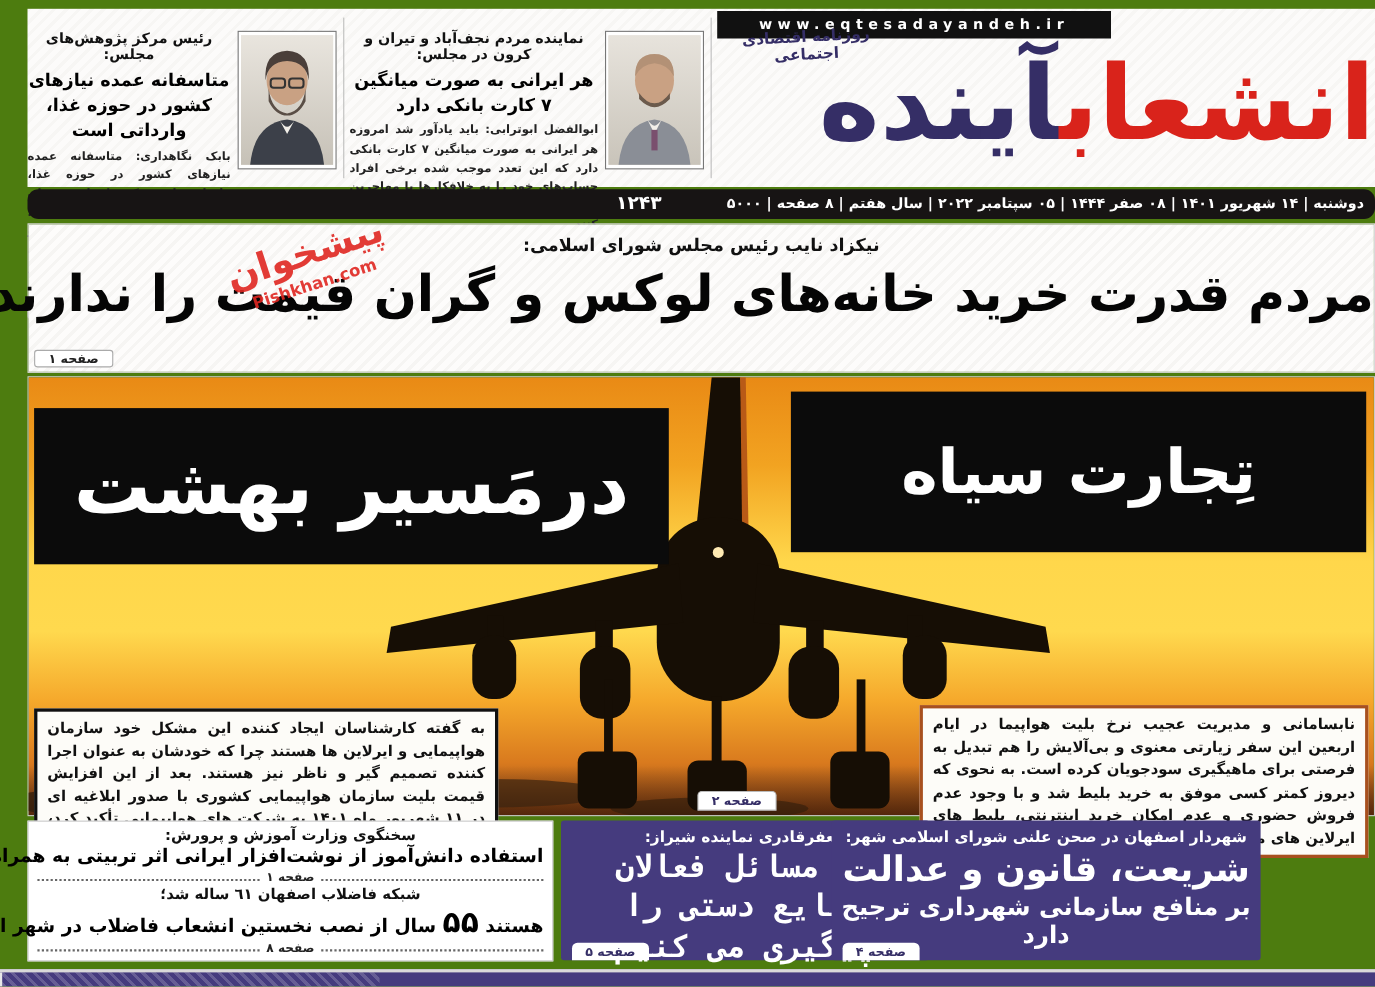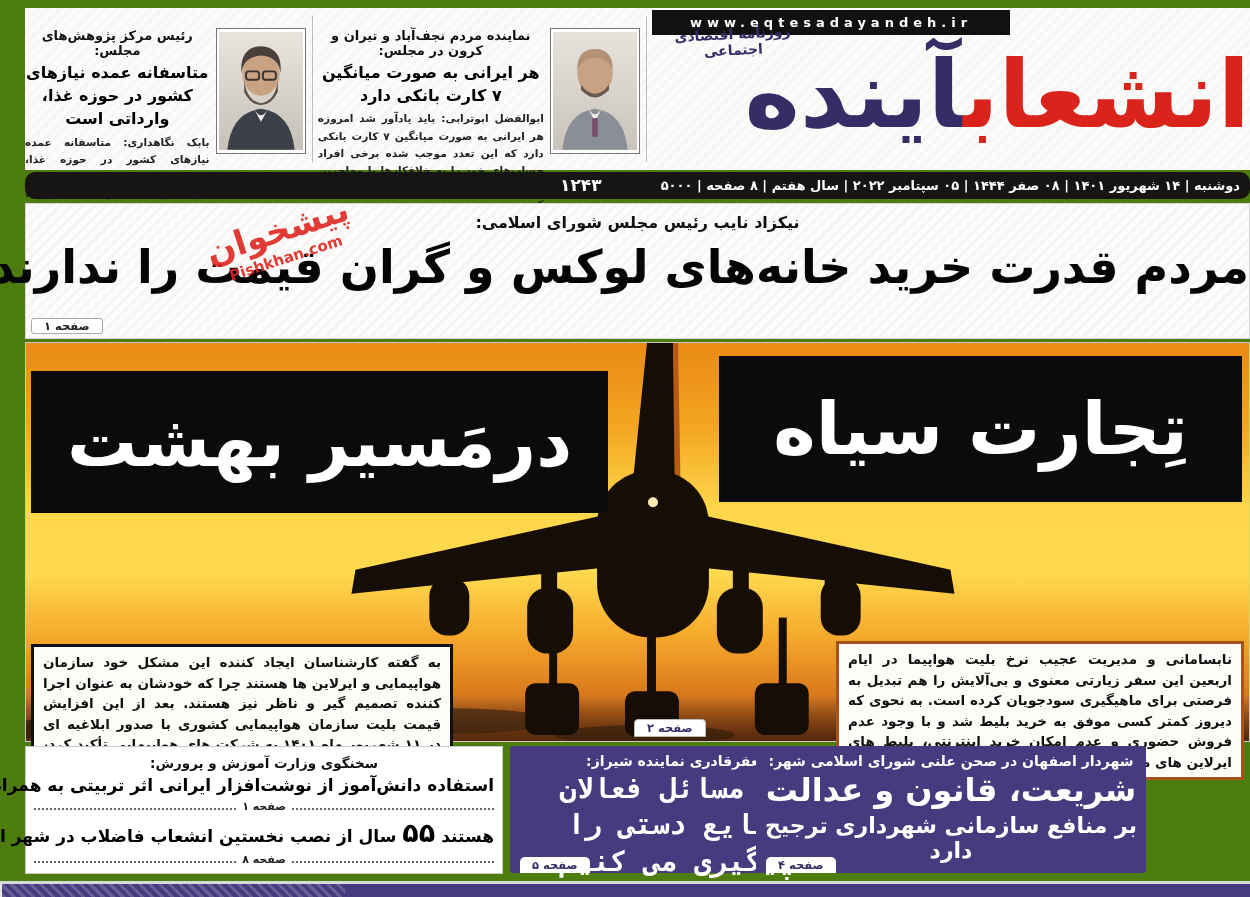--- a/index.html
+++ b/index.html
@@ -54,21 +54,21 @@
   .watermark { position:absolute; top:6px; left:180px; transform:rotate(-18deg); color:#e02721;
     text-align:center; opacity:0.9; }
   .wm-fa { font-size:34px; font-weight:900; }
   .wm-en { font-size:15px; font-weight:bold; direction:ltr; }
 
   
   .hero { position:absolute; top:342px; left:25px; width:1225px; height:400px; border:1px solid #c9c9c9; }
   .hero svg.sky { position:absolute; inset:0; width:100%; height:100%; }
   .hero-title { position:absolute; background:#0b0b0b; color:#ffffff; font-weight:900;
     display:flex; align-items:center; justify-content:center; letter-spacing:-2px; }
-  .hero-title.right { top:13px; right:7px; width:523px; height:146px; font-size:72px; }
+  .hero-title.right { top:13px; right:7px; width:523px; height:146px; font-size:56px; }
   .hero-title.left  { top:28px; left:5px;  width:577px; height:142px; font-size:70px; }
   .hero-caption { position:absolute; background:#fdfcf8; font-size:13.5px; font-weight:bold;
     color:#111; text-align:justify; line-height:1.52; padding:5px 9px; }
   .hero-caption.right { top:298px; right:5px; width:408px; border:3px solid #a8501e; }
   .hero-caption.left  { top:301px; left:5px;  width:422px; border:3px solid #101010; }
   .hero-badge { position:absolute; left:608px; bottom:4px; background:#fff; border:1px solid #bbb;
     border-radius:4px 4px 0 0; font-size:11.5px; font-weight:bold; color:#352e66; padding:1px 12px; }
 
   
   .bottom { position:absolute; top:746px; left:25px; width:1126px; height:130px; }
@@ -245,20 +245,21 @@
   <div class="bottom">
 
     <div class="b-left">
       <div class="bl-kicker">سخنگوی وزارت آموزش و پرورش:</div>
       <div class="bl-headline">استفاده دانش‌آموز از نوشت‌افزار ایرانی اثر تربیتی به همراه دارد</div>
       <div class="bl-pageline">
         <span class="dots"></span>
         <span class="pg">صفحه ۱</span>
         <span class="dots"></span>
       </div>
+      <div class="bl-kicker">شبکه فاضلاب اصفهان ٦١ ساله شد؛</div>
       <div class="bl-headline"><span>هستند</span> <span class="bignum">۵۵</span> <span>سال از نصب نخستین انشعاب فاضلاب در شهر اصفهان</span></div>
       <div class="bl-pageline">
         <span class="dots"></span>
         <span class="pg">صفحه ۸</span>
         <span class="dots"></span>
       </div>
     </div>
 
     <div class="navy-box mid">
       <div class="nb-kicker">جعفرقادری نماینده شیراز:</div>

